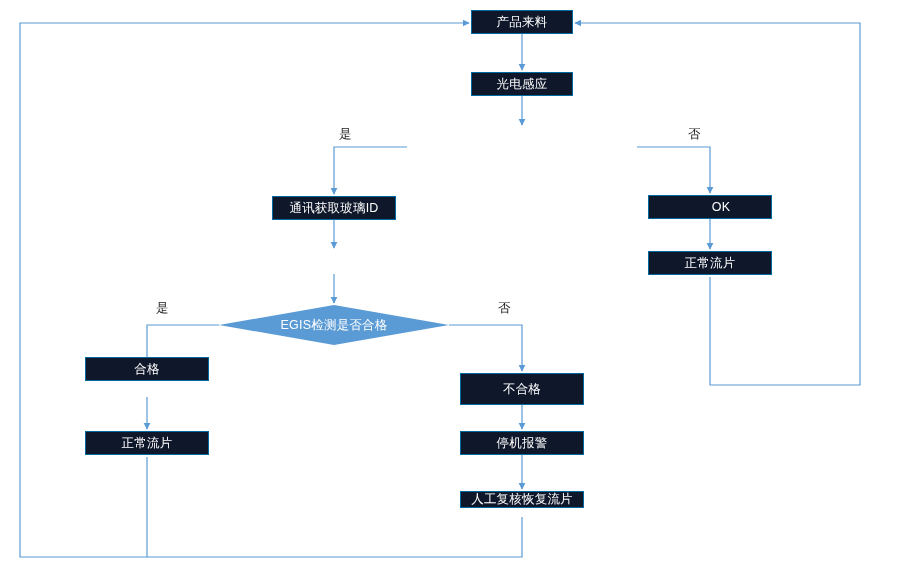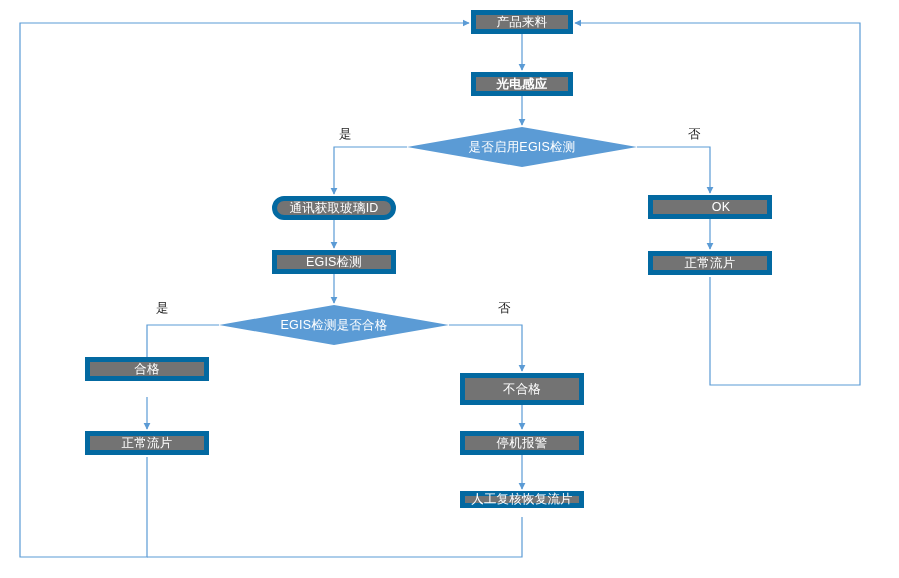--- a/index.html
+++ b/index.html
@@ -31,22 +31,22 @@
     align-items: center;
     justify-content: center;
     color: #ffffff;
     font-size: 12.5px;
     line-height: 1;
     letter-spacing: 0.2px;
     white-space: nowrap;
     user-select: none;
   }
   .node.process {
-    background: #737373;
-    border: 5px solid #0369a1;
+    background: #0f172a;
+    border: 1px solid #0369a1;
   }
   .node.decision {
     background: transparent;
     border: none;
   }
   .node.decision .dia-shape {
     position: absolute;
     left: 0;
     top: 0;
     width: 100%;
@@ -112,36 +112,29 @@
 
       <path d="M 710 277 L 710 385 L 860 385 L 860 23 L 575 23" marker-end="url(#arrow)"></path>
 
     </g>
   </svg>
 
   <div class="node process" style="left:471px; top:10px; width:102px; height:24px;">
     <span>产品来料</span>
   </div>
 
-  <div class="node process" style="left:471px; top:72px; width:102px; height:24px;font-weight:bold;">
+  <div class="node process" style="left:471px; top:72px; width:102px; height:24px;">
     <span>光电感应</span>
   </div>
 
-  <div class="node decision" style="left:407px; top:127px; width:230px; height:40px;">
-    <span class="dia-shape"></span>
-    <span class="dia-label">是否启用EGIS检测</span>
-  </div>
 
-  <div class="node process" style="left:272px; top:196px; width:124px; height:24px;border-radius:12px;">
+  <div class="node process" style="left:272px; top:196px; width:124px; height:24px;">
     <span>通讯获取玻璃ID</span>
   </div>
 
-  <div class="node process" style="left:272px; top:250px; width:124px; height:24px;">
-    <span>EGIS检测</span>
-  </div>
 
   <div class="node decision" style="left:219px; top:305px; width:230px; height:40px;">
     <span class="dia-shape"></span>
     <span class="dia-label">EGIS检测是否合格</span>
   </div>
 
   <div class="node process" style="left:85px; top:357px; width:124px; height:24px;">
     <span>合格</span>
   </div>
 

